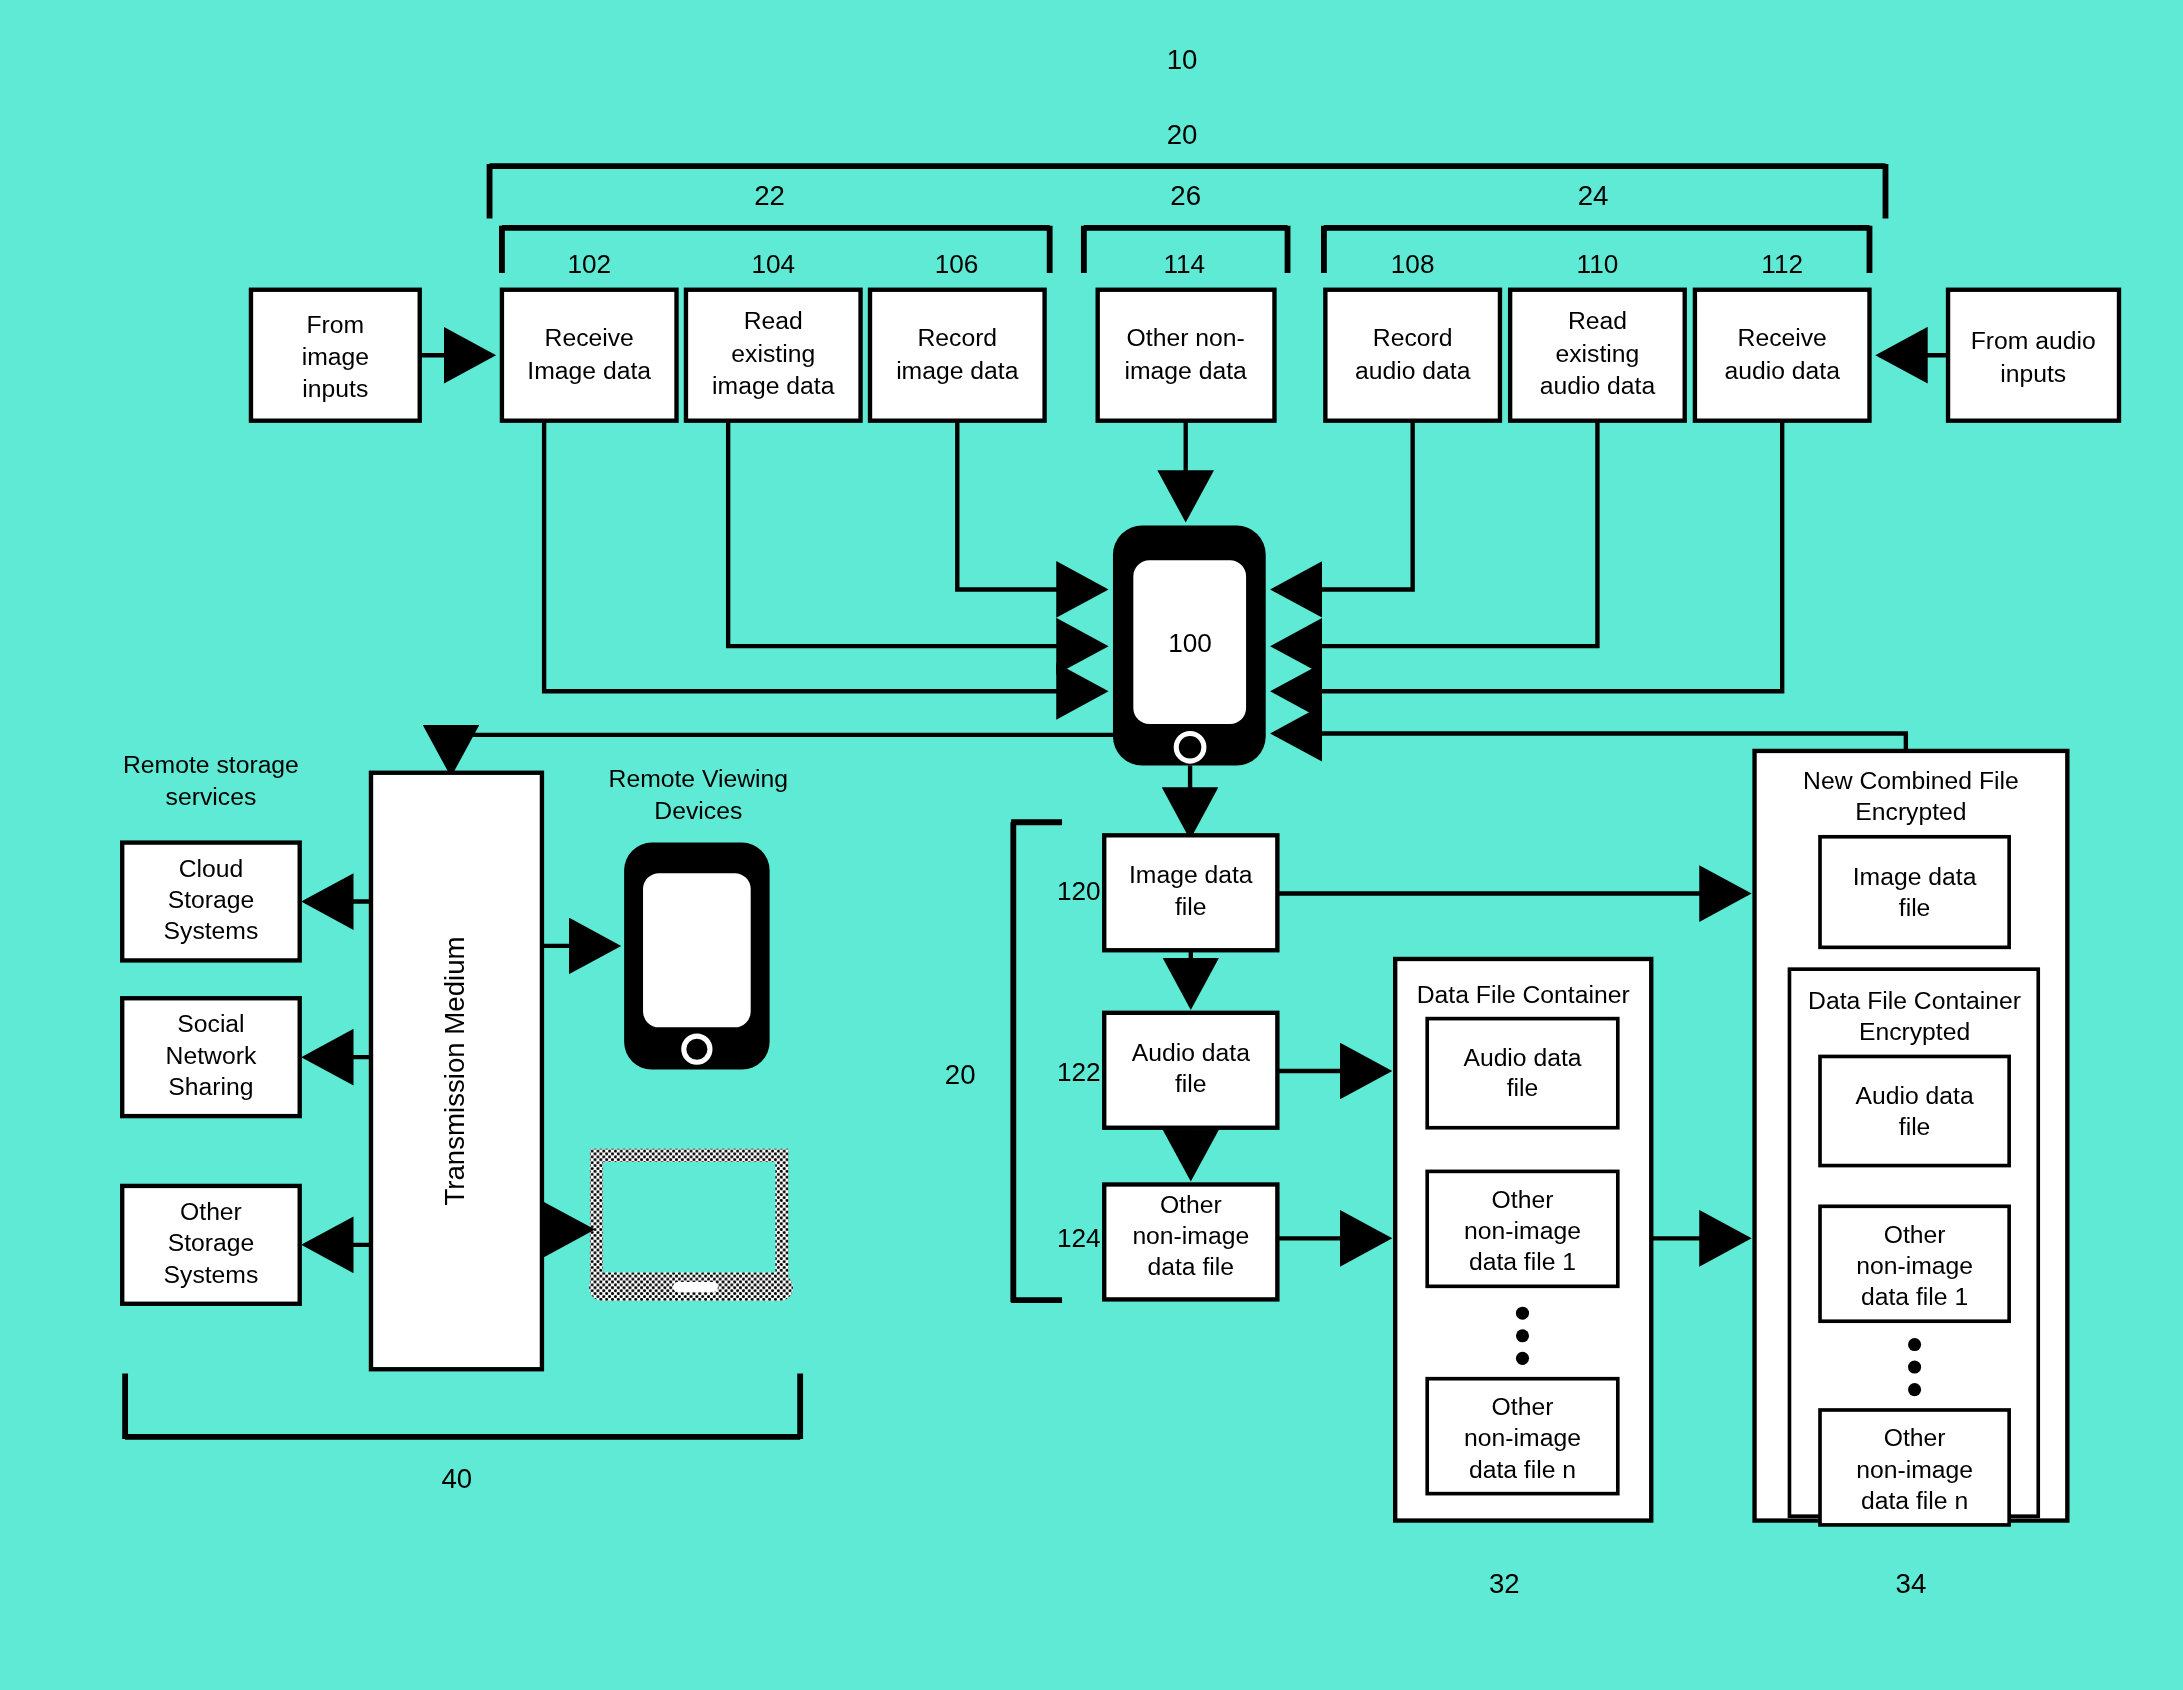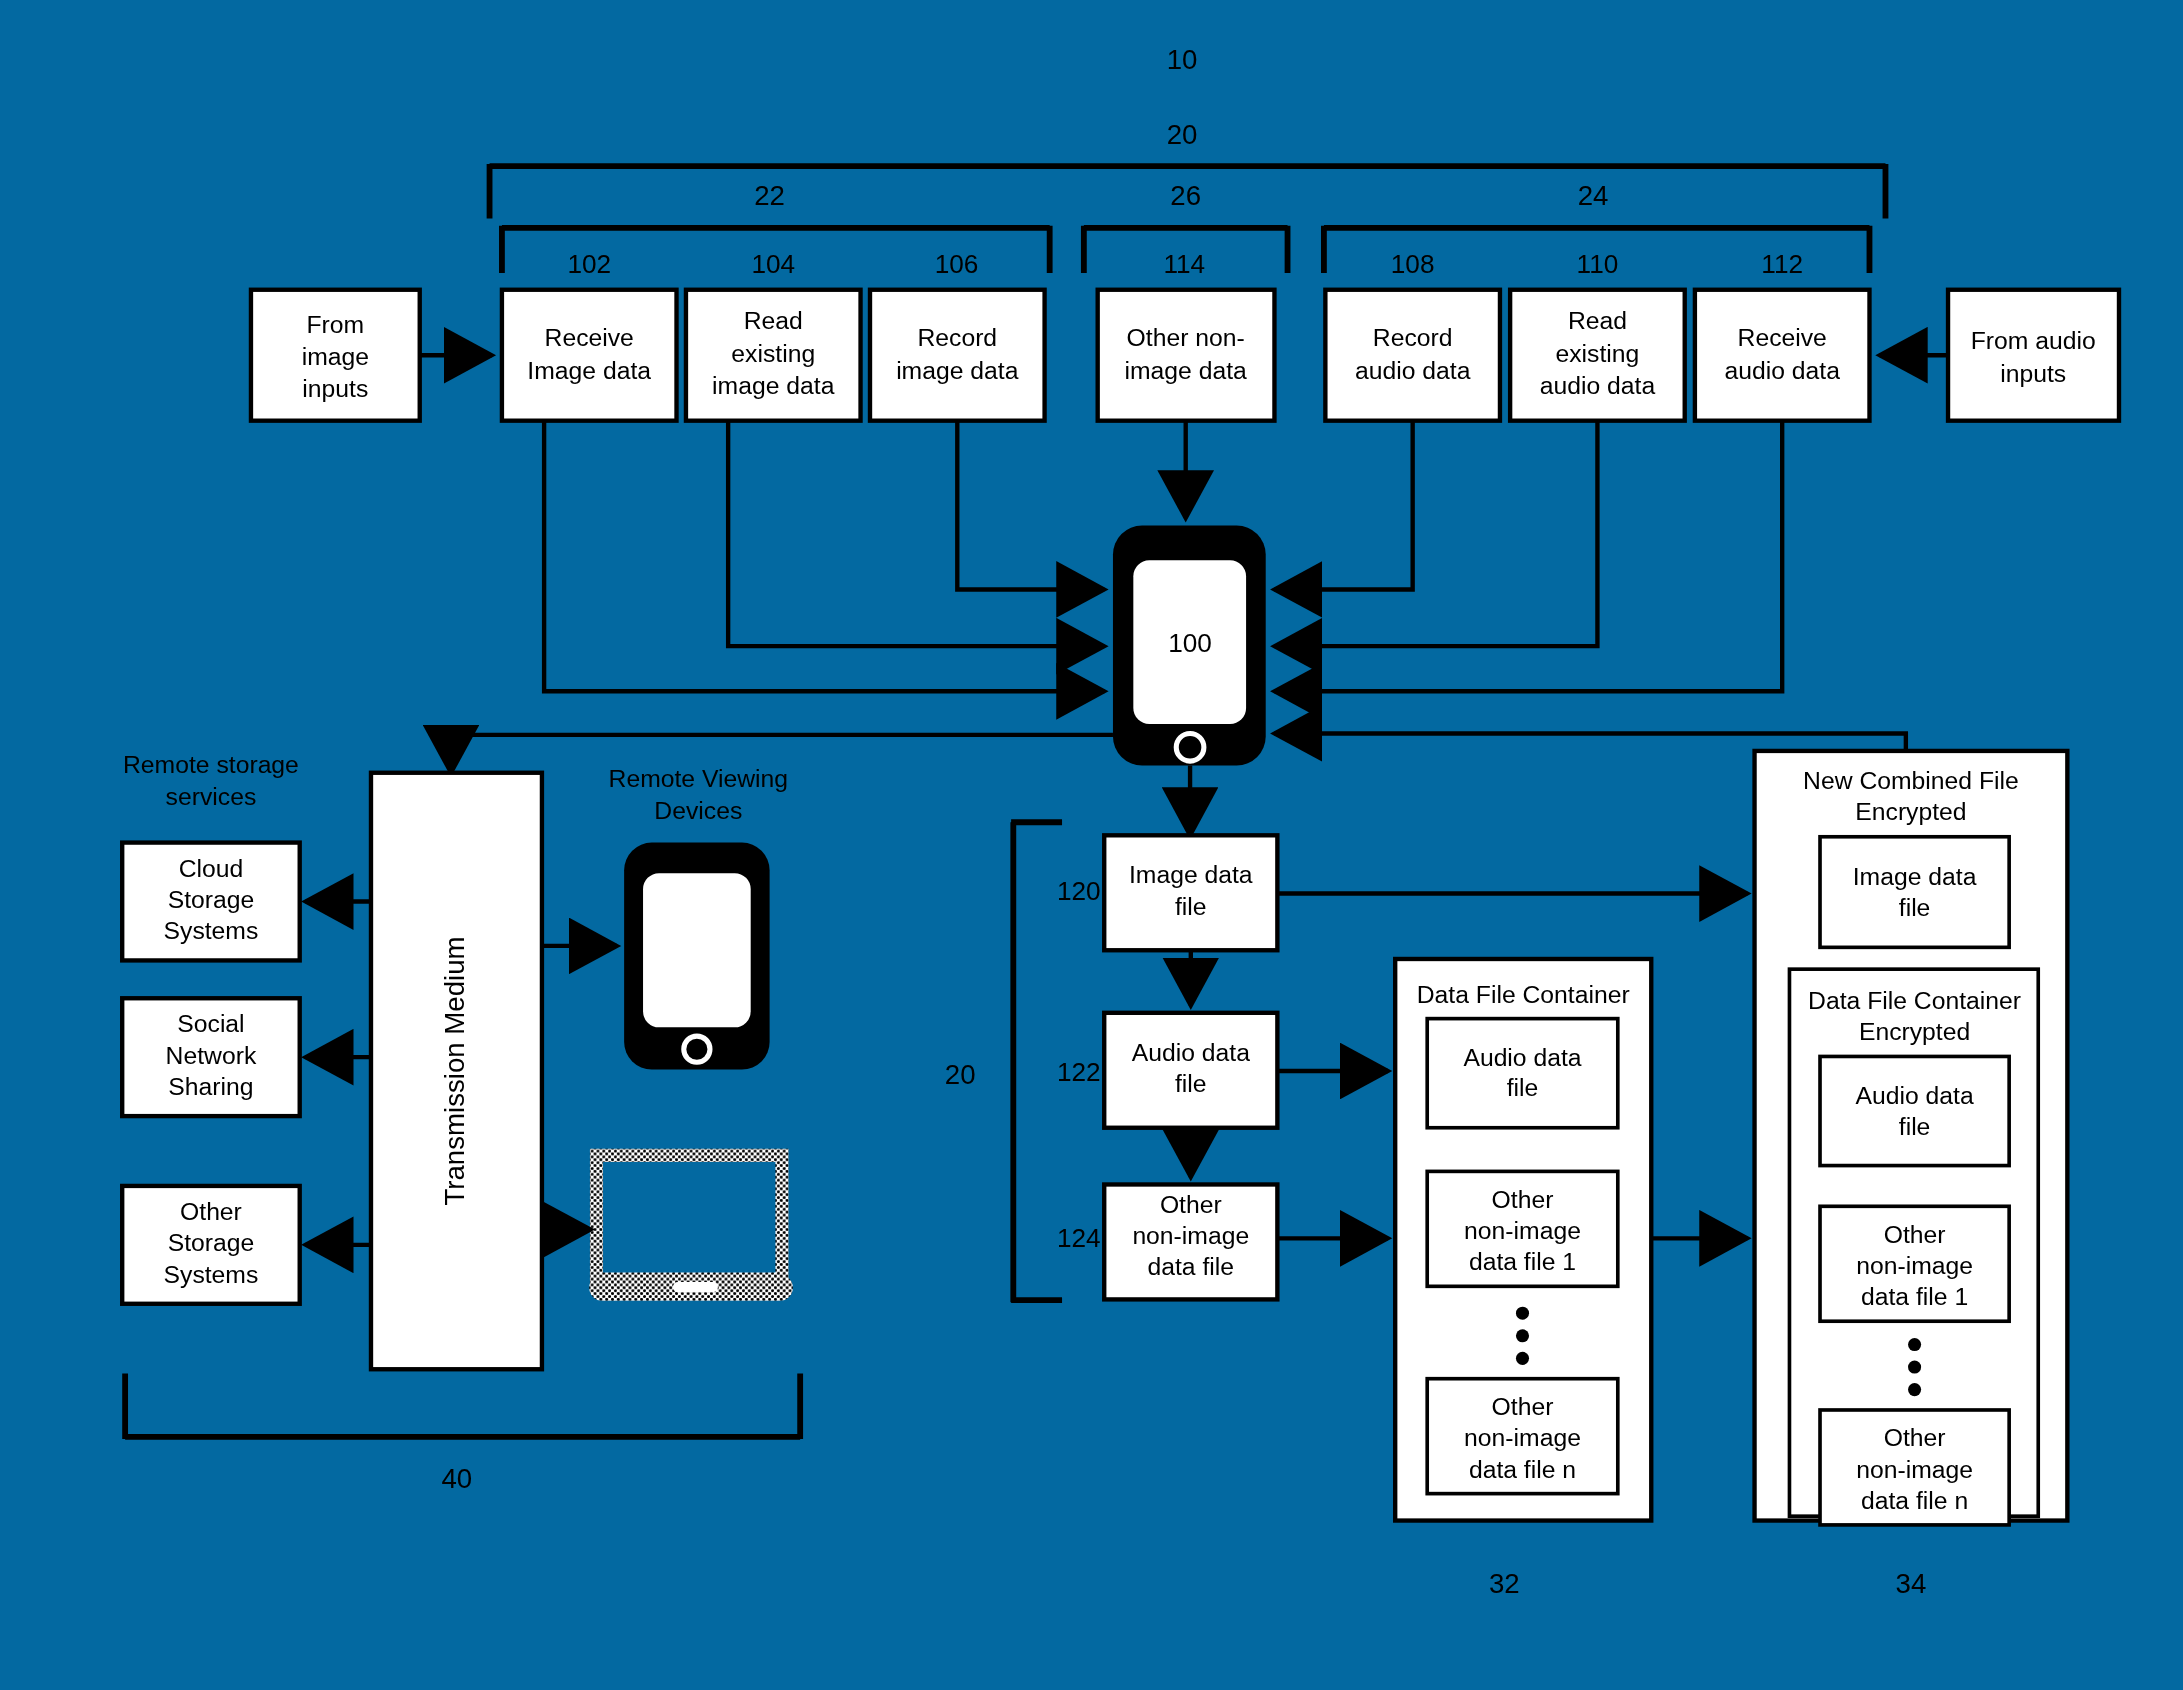--- a/index.html
+++ b/index.html
@@ -1,17 +1,17 @@
 <!DOCTYPE html>
 <html style="font-size:11.6px"><head>
 <meta charset="utf-8">
 <style>
   html,body{margin:0;padding:0;background:#ffffff;}
   body{width:2183px;height:1691px;overflow:hidden;font-family:"Liberation Sans",sans-serif;}
-  #stage{position:relative;width:2183px;height:1691px;background:#0369a1;}
+  #stage{position:relative;width:2183px;height:1691px;background:#5eead4;}
   svg#canvas{position:absolute;left:0;top:0;width:2183px;height:1691px;}
   .bx{fill:#ffffff;stroke:#000000;stroke-width:6;}
   .bxThin{fill:#ffffff;stroke:#000000;stroke-width:5;}
   .ln{stroke:#000000;stroke-width:6;fill:none;}
   .brk{stroke:#000000;stroke-width:8;fill:none;}
   .solidblk{fill:#000000;}
   .txt{font-family:"Liberation Sans",sans-serif;font-size:34px;fill:#000;text-anchor:middle;dominant-baseline:middle;}
   .num{font-family:"Liberation Sans",sans-serif;font-size:36px;fill:#000;text-anchor:middle;dominant-baseline:middle;}
   .numBig{font-family:"Liberation Sans",sans-serif;font-size:38px;fill:#000;text-anchor:middle;dominant-baseline:middle;}
   .vtxt{font-family:"Liberation Sans",sans-serif;font-size:38px;fill:#000;text-anchor:middle;dominant-baseline:middle;}

